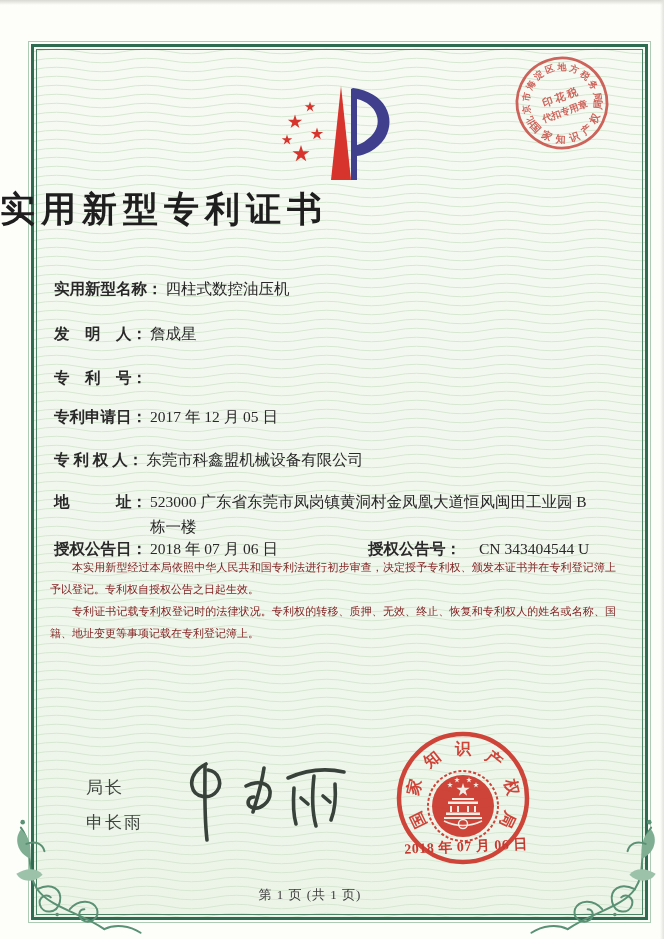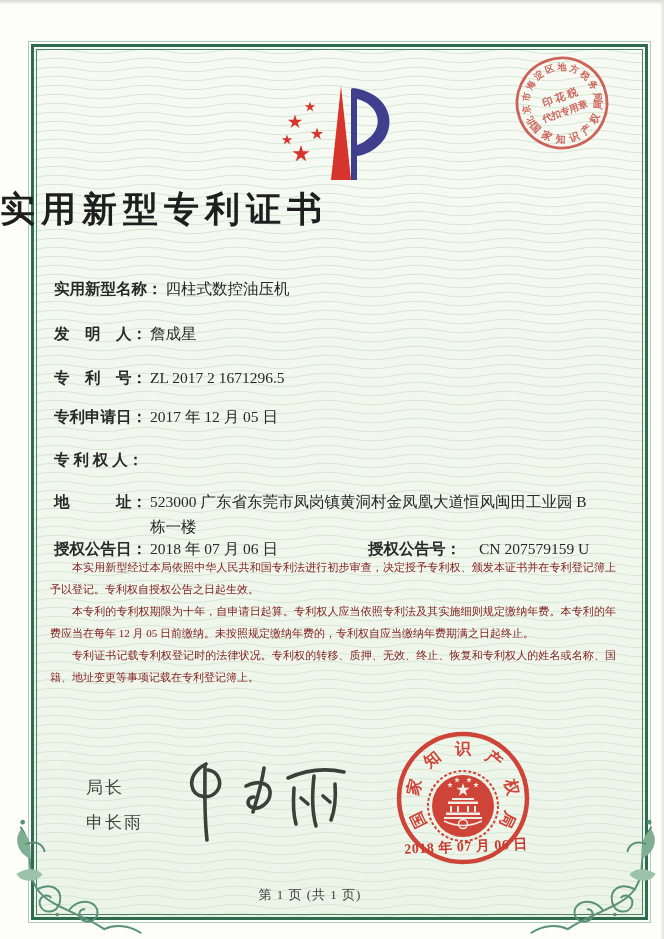--- a/index.html
+++ b/index.html
@@ -114,47 +114,46 @@
   <div class="row" style="top:276px">
     <span class="lab">实用新型名称：</span>
     <span class="val">四柱式数控油压机</span>
   </div>
   <div class="row" style="top:321px">
     <span class="lab">发　明　人：</span>
     <span class="val">詹成星</span>
   </div>
   <div class="row" style="top:365px">
     <span class="lab">专　利　号：</span>
-    <span class="val">ZL 2017 2 1671296.5</span>
   </div>
   <div class="row" style="top:404px">
     <span class="lab">专利申请日：</span>
     <span class="val">2017 年 12 月 05 日</span>
   </div>
   <div class="row" style="top:447px">
     <span class="lab">专 利 权 人：</span>
+    <span class="val">东莞市科鑫盟机械设备有限公司</span>
   </div>
   <div class="row row-addr" style="top:489px">
     <span class="lab">地　　　址：</span>
     <span class="val">523000 广东省东莞市凤岗镇黄洞村金凤凰大道恒风闽田工业园 B 栋一楼</span>
   </div>
   <div class="row row-grant" style="top:536px">
     <span class="pair">
       <span class="lab">授权公告日：</span>
       <span class="val">2018 年 07 月 06 日</span>
     </span>
     <span class="pair pair2">
       <span class="lab">授权公告号：</span>
-      <span class="val">CN 207579159 U</span>
+      <span class="val">CN 343404544 U</span>
     </span>
   </div>
 
   <div class="paras">
     <p>本实用新型经过本局依照中华人民共和国专利法进行初步审查，决定授予专利权、颁发本证书并在专利登记簿上予以登记。专利权自授权公告之日起生效。</p>
-    <p>本专利的专利权期限为十年，自申请日起算。专利权人应当依照专利法及其实施细则规定缴纳年费。本专利的年费应当在每年 12 月 05 日前缴纳。未按照规定缴纳年费的，专利权自应当缴纳年费期满之日起终止。</p>
     <p>专利证书记载专利权登记时的法律状况。专利权的转移、质押、无效、终止、恢复和专利权人的姓名或名称、国籍、地址变更等事项记载在专利登记簿上。</p>
   </div>
 
   <div class="director director-title">局长</div>
   <div class="director director-name">申长雨</div>
 
   <svg class="signature" viewBox="0 0 200 88">
     <g fill="none" stroke="#39423a" stroke-width="3.6" stroke-linecap="round">
       <path d="M34,8 C26,12 18,20 20,30 C22,42 38,44 45,35 C51,27 46,15 36,14"></path>
       <path d="M33,10 C33,34 32,58 35,84"></path>

